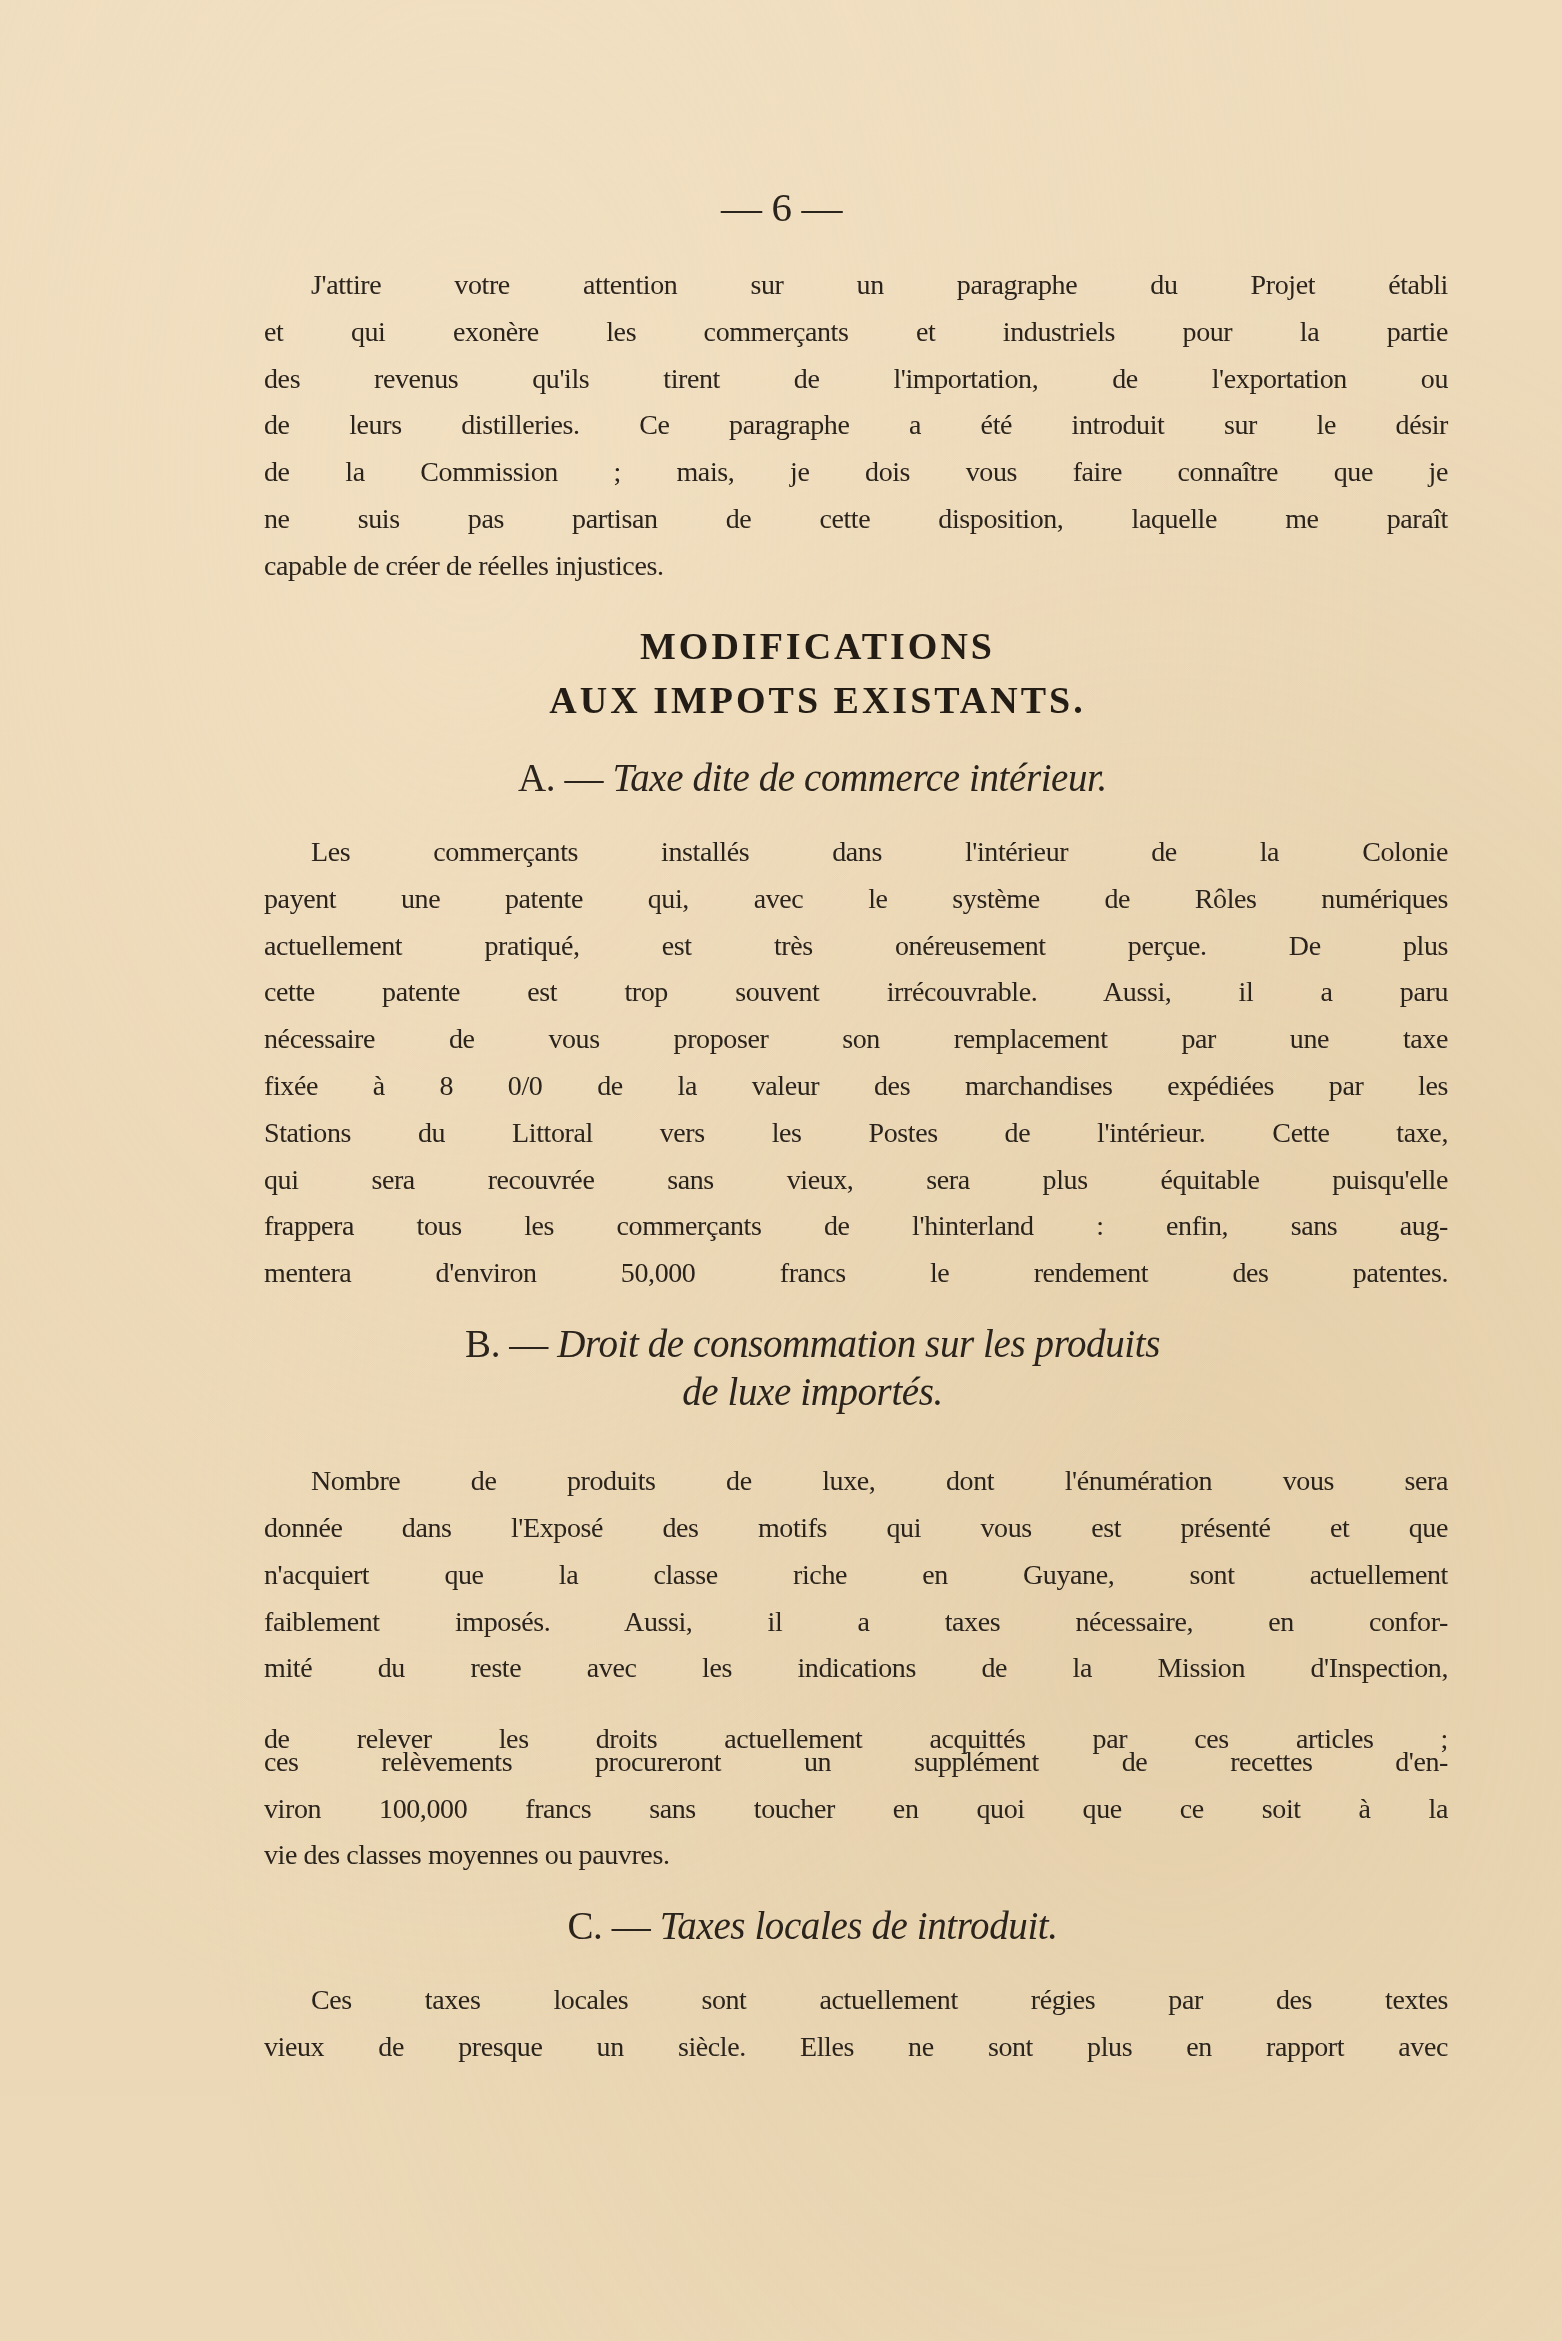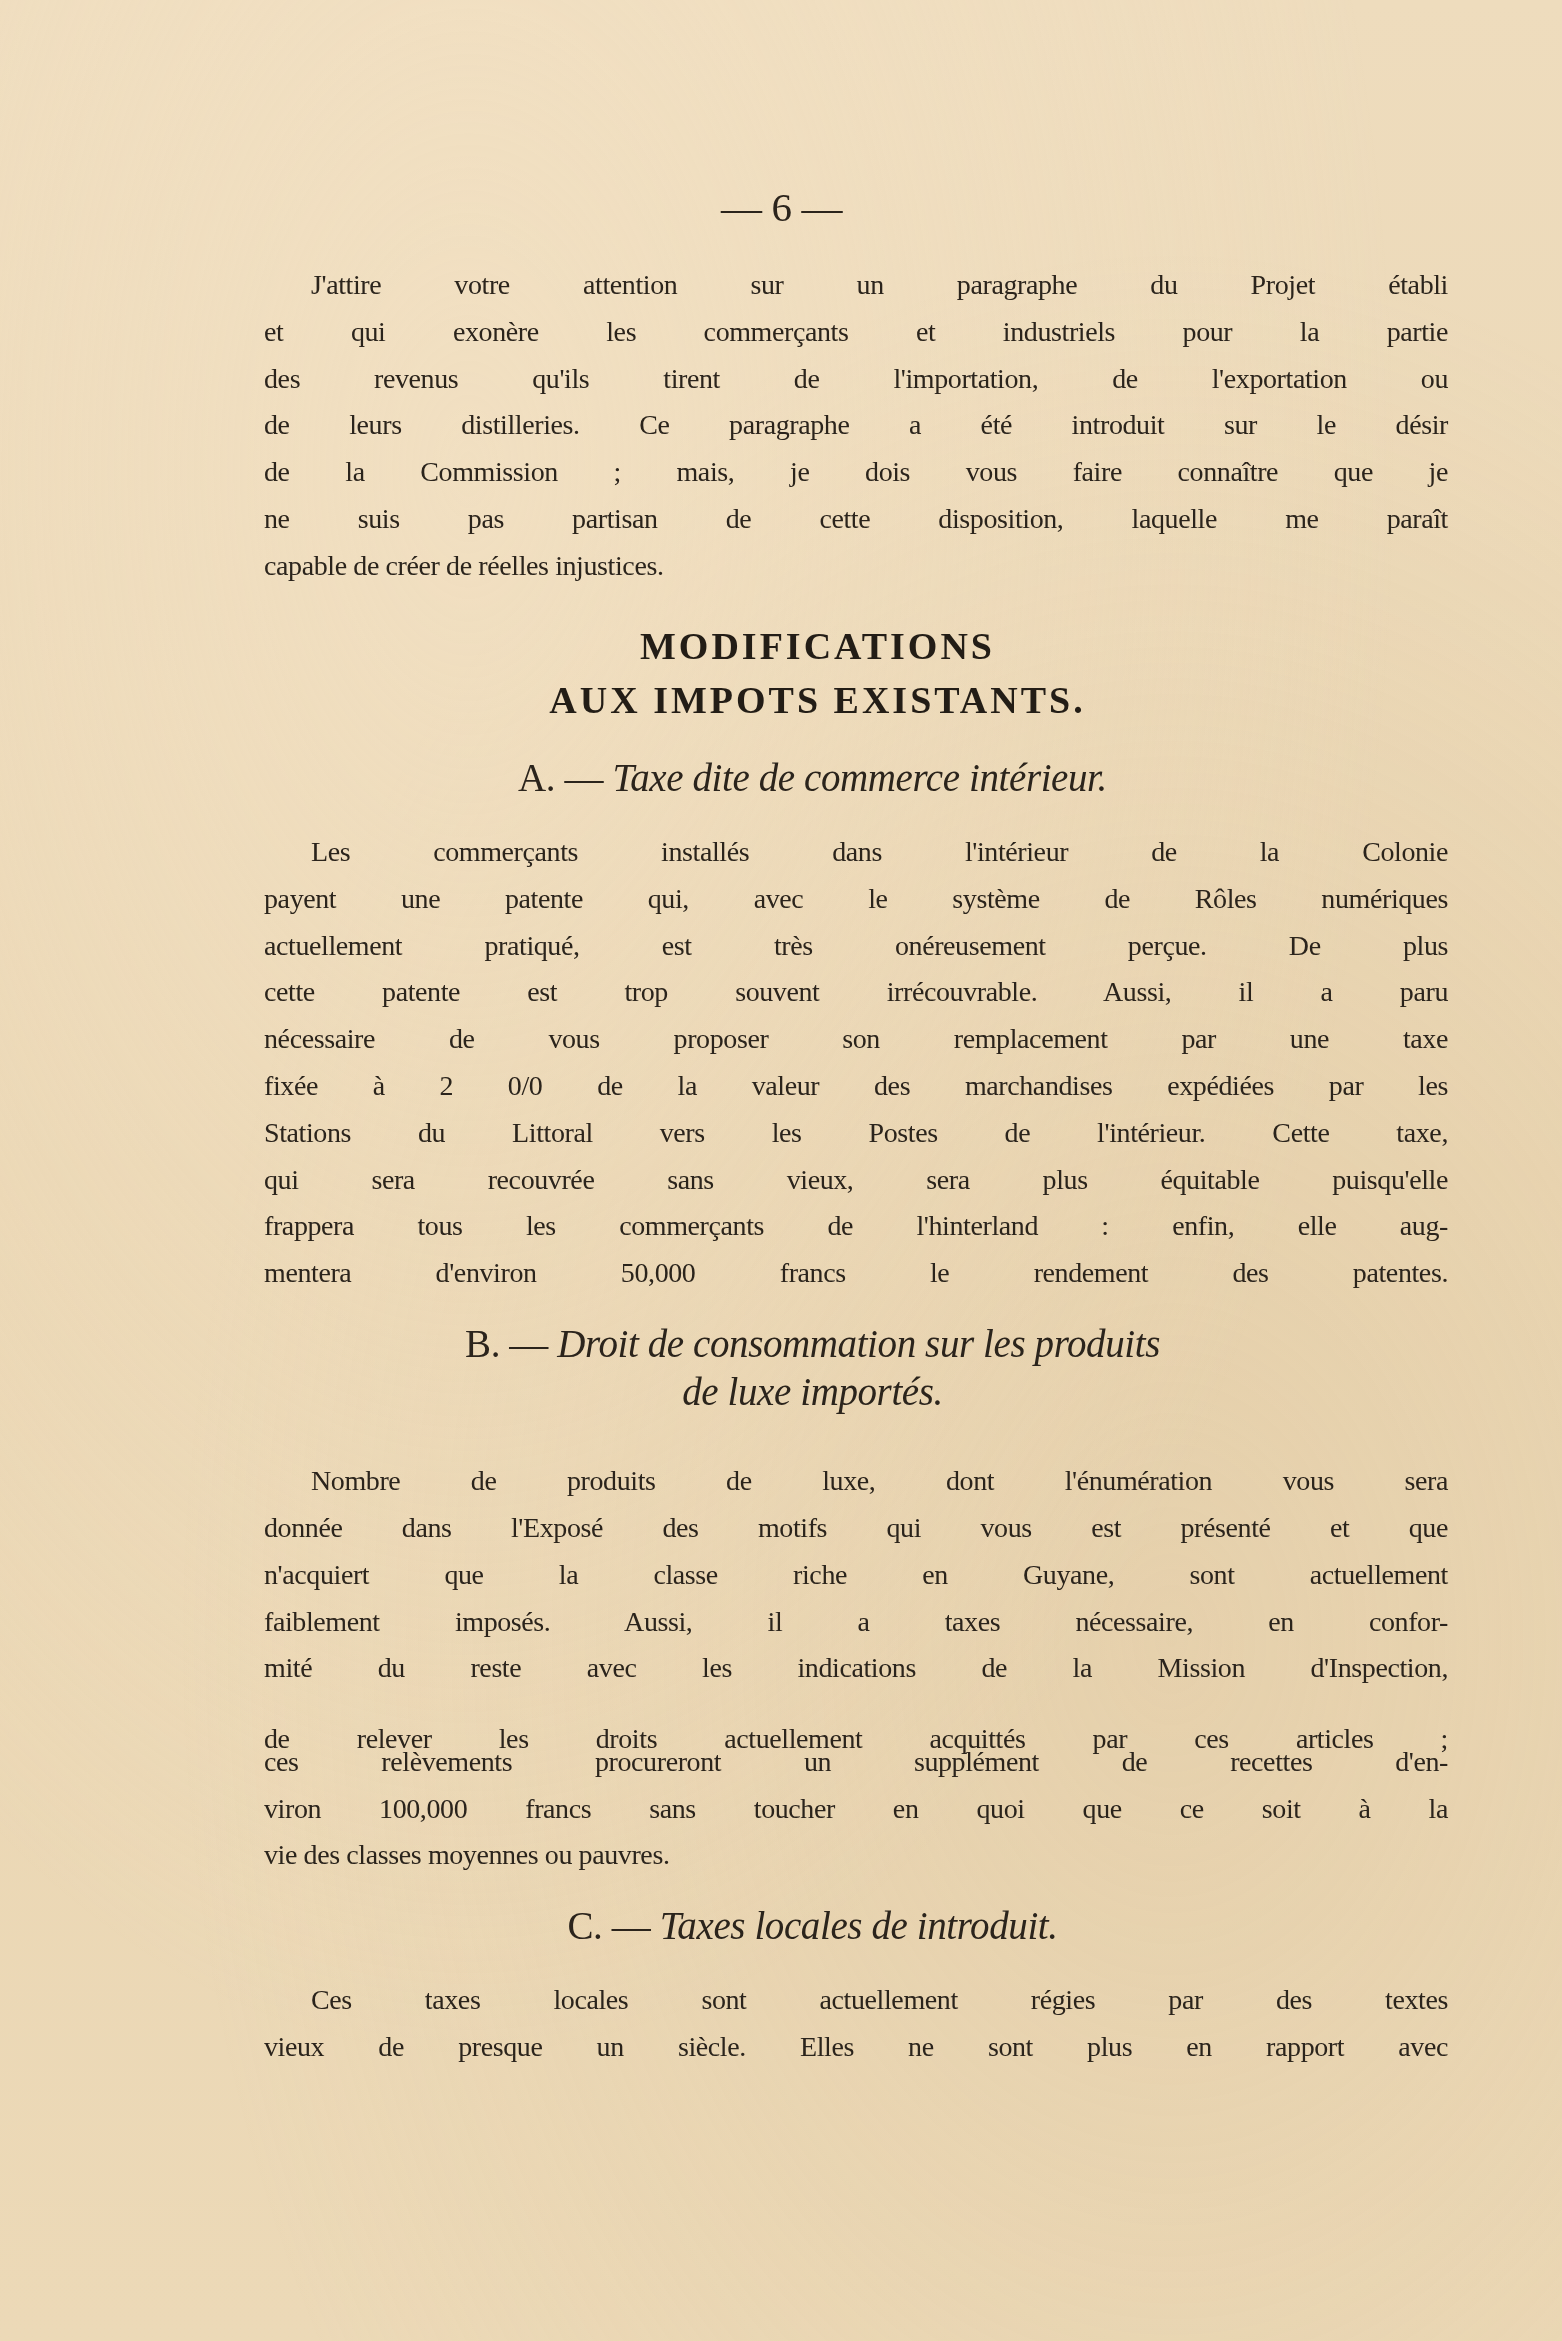--- a/index.html
+++ b/index.html
@@ -92,24 +92,24 @@
   <div>
     <div class="line center subhead" style="top:754px">
       <span class="letter">A. —</span>
       <span>Taxe dite de commerce intérieur.</span>
     </div>
     <div class="line just indent" style="top:828px">Les commerçants installés dans l'intérieur de la Colonie</div>
     <div class="line just" style="top:875px">payent une patente qui, avec le système de Rôles numériques</div>
     <div class="line just" style="top:922px">actuellement pratiqué, est très onéreusement perçue. De plus</div>
     <div class="line just" style="top:968px">cette patente est trop souvent irrécouvrable. Aussi, il a paru</div>
     <div class="line just" style="top:1015px">nécessaire de vous proposer son remplacement par une taxe</div>
-    <div class="line just" style="top:1062px">fixée à 2 0/0 de la valeur des marchandises expédiées par les</div>
+    <div class="line just" style="top:1062px">fixée à 8 0/0 de la valeur des marchandises expédiées par les</div>
     <div class="line just" style="top:1109px">Stations du Littoral vers les Postes de l'intérieur. Cette taxe,</div>
     <div class="line just" style="top:1156px">qui sera recouvrée sans vieux, sera plus équitable puisqu'elle</div>
-    <div class="line just" style="top:1202px">frappera tous les commerçants de l'hinterland : enfin, elle aug-</div>
+    <div class="line just" style="top:1202px">frappera tous les commerçants de l'hinterland : enfin, sans aug-</div>
     <div class="line just" style="top:1249px">mentera d'environ 50,000 francs le rendement des patentes.</div>
   </div>
 
   <div>
     <div class="line center subhead" style="top:1320px">
       <span class="letter">B. —</span>
       <span>Droit de consommation sur les produits</span>
     </div>
     <div class="line center subhead" style="top:1368px">de luxe importés.</div>
     <div class="line just indent" style="top:1457px">Nombre de produits de luxe, dont l'énumération vous sera</div>

